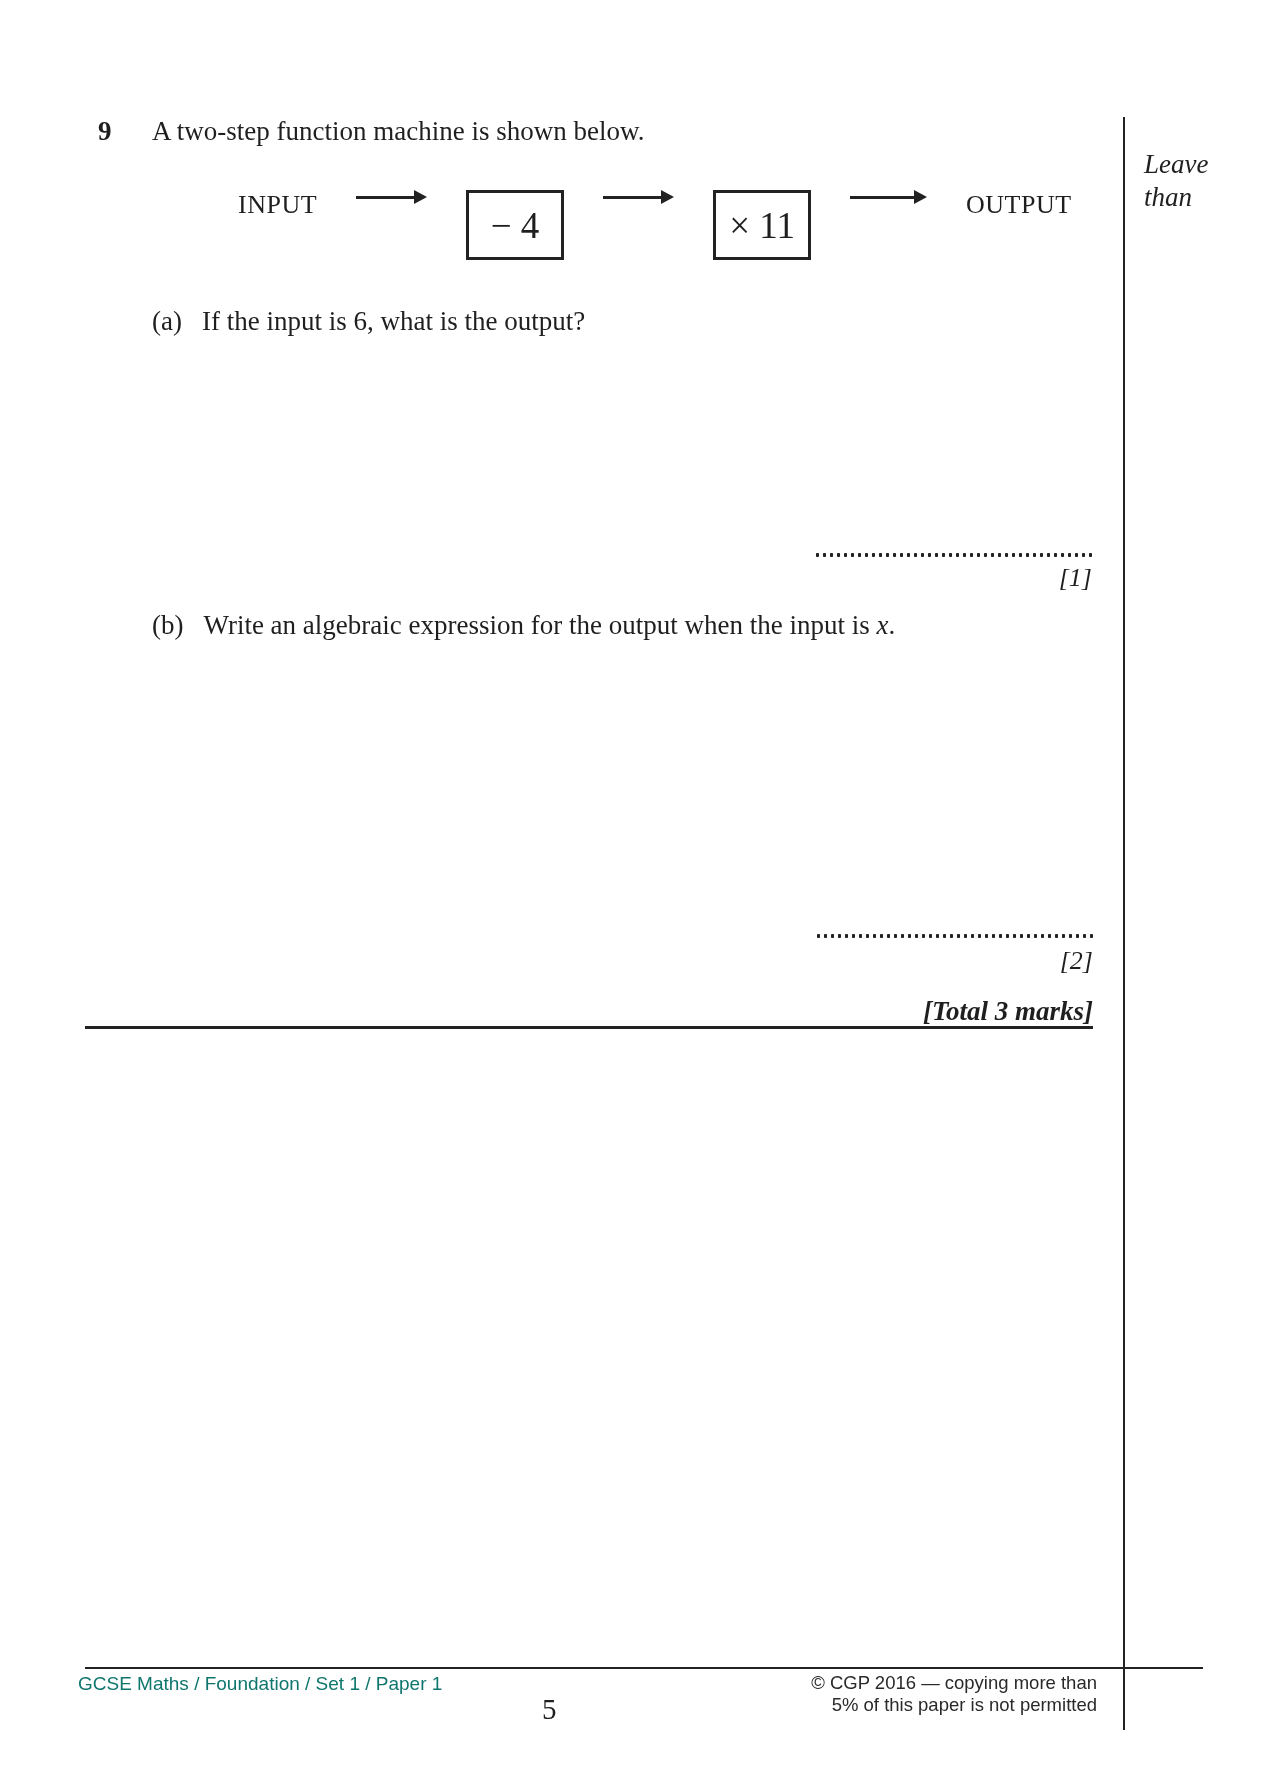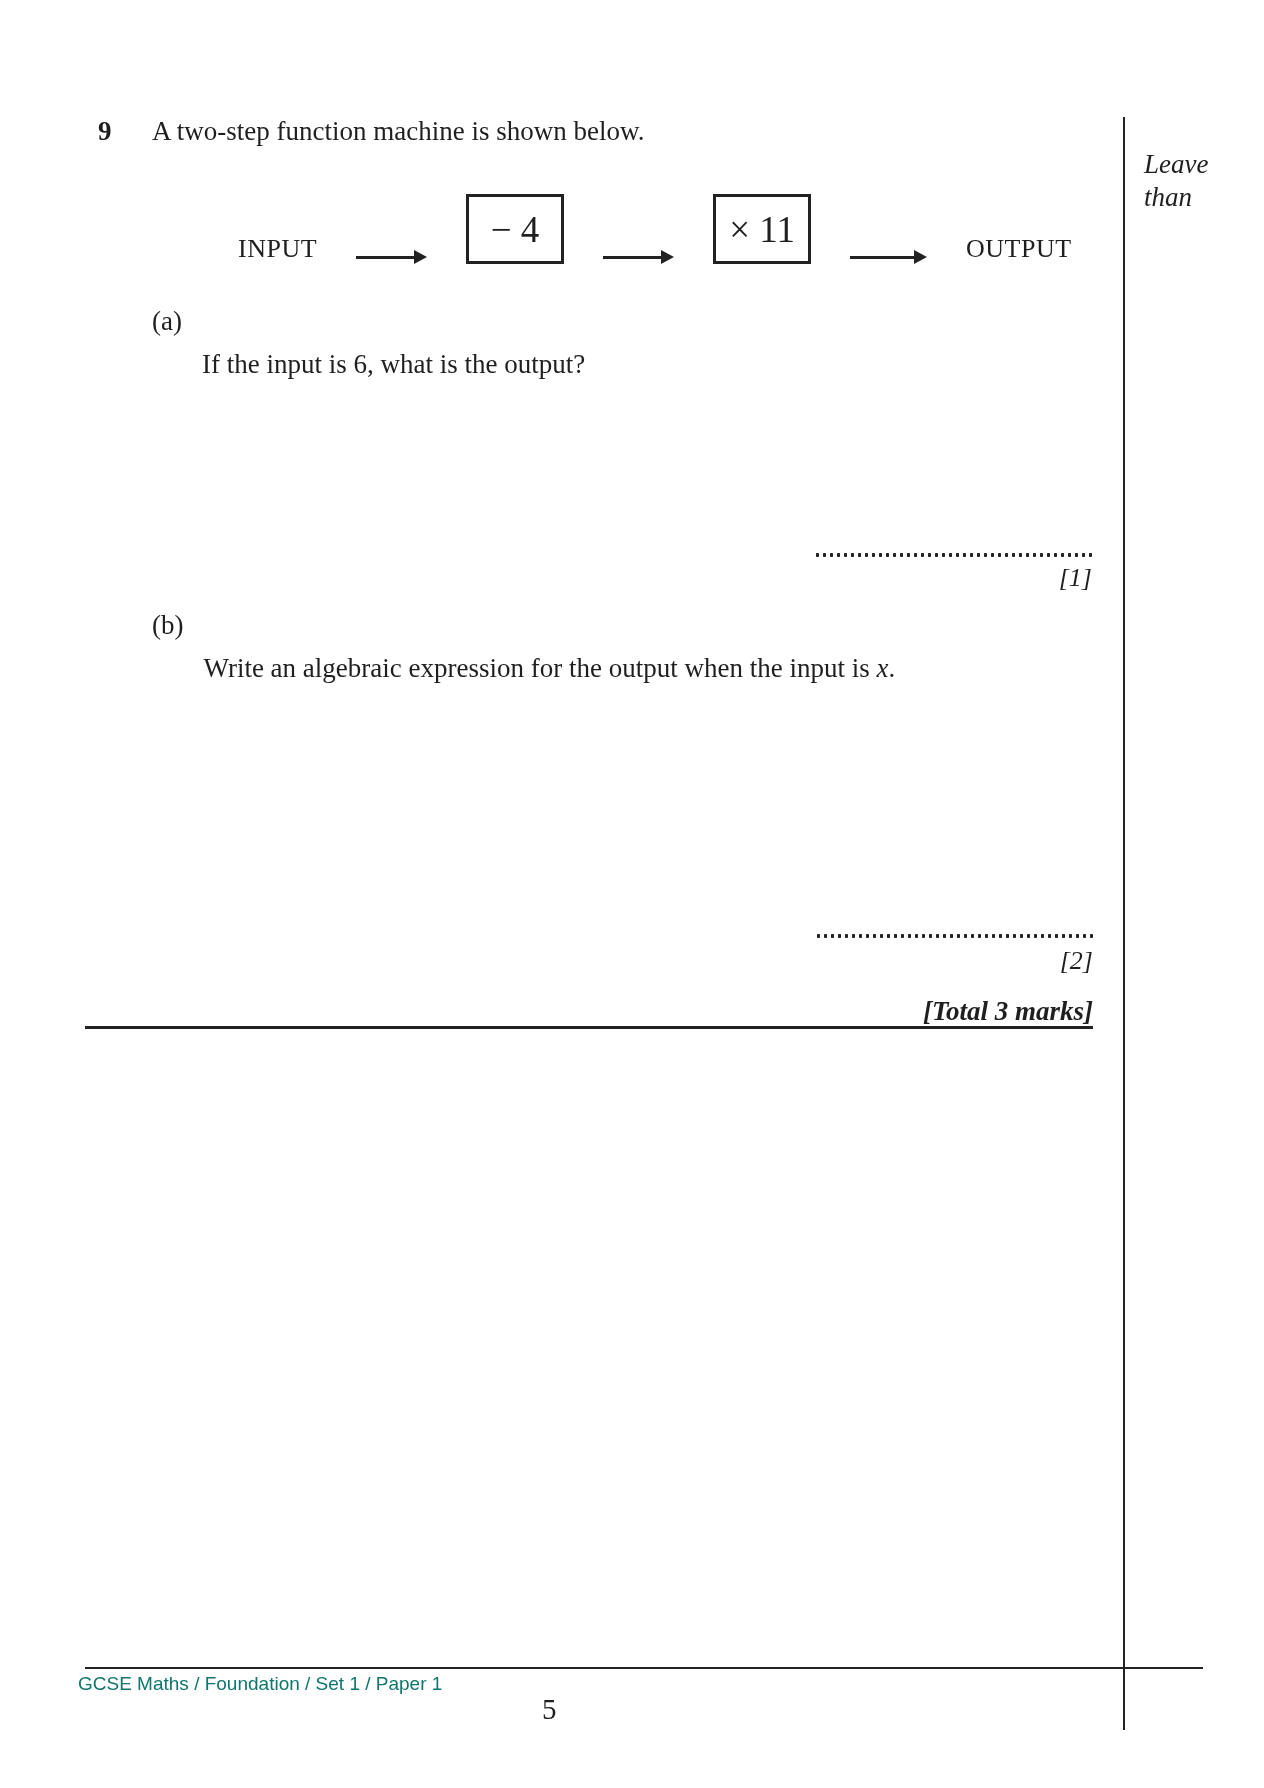--- a/index.html
+++ b/index.html
@@ -27,21 +27,21 @@
   .q-intro {
     left: 152px; top: 116px;
     font-size: 27px;
   }
 
   
   .machine {
     left: 238px; top: 190px;
     height: 74px;
     display: flex;
-    align-items: flex-end;
+    align-items: flex-start;
     gap: 37px;
   }
   .io-label {
     font-size: 26px;
     letter-spacing: 0.5px;
     white-space: nowrap;
   }
   .arrow {
     display: flex;
     align-items: center;
@@ -72,21 +72,21 @@
   }
 
   
   .part {
     display: flex;
     gap: 20px;
     font-size: 27px;
   }
   .part-a { left: 152px; top: 306px; }
   .part-b { left: 152px; top: 610px; }
-  .part .part-text { white-space: nowrap; margin-top: 43px; }
+  .part .part-text { white-space: nowrap; }
   .var { font-style: italic; }
 
   
   .answer-line {
     height: 4px;
     width: 278px;
     background-image: radial-gradient(circle closest-side, #222 88%, transparent);
     background-size: 7px 4px;
     background-repeat: repeat-x;
   }
@@ -204,14 +204,18 @@
 
   <div class="abs margin-rule"></div>
   <div class="abs leave-blank">
     <div>Leave</div>
     <div>than</div>
   </div>
 
   <div class="abs footer-rule"></div>
   <div class="abs footer-course">GCSE Maths / Foundation / Set 1 / Paper 1</div>
   <div class="abs page-number">5</div>
+  <div class="abs copyright">
+    <div>© CGP 2016 — copying more than</div>
+    <div>5% of this paper is not permitted</div>
+  </div>
 
 </div>
 
 </body></html>

